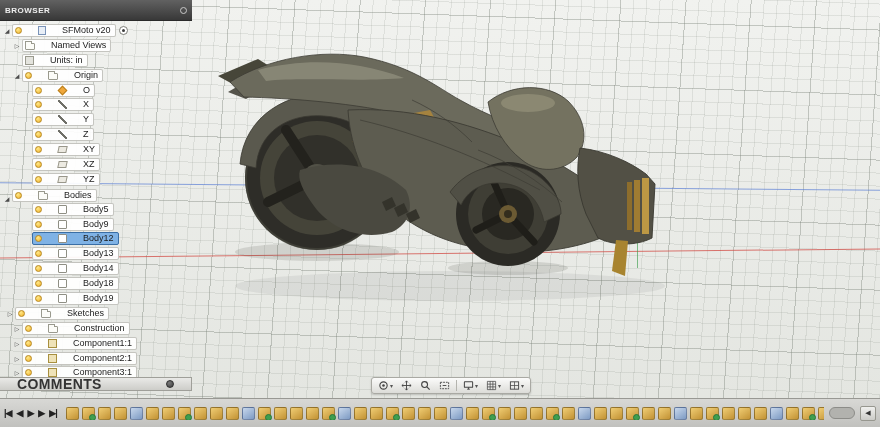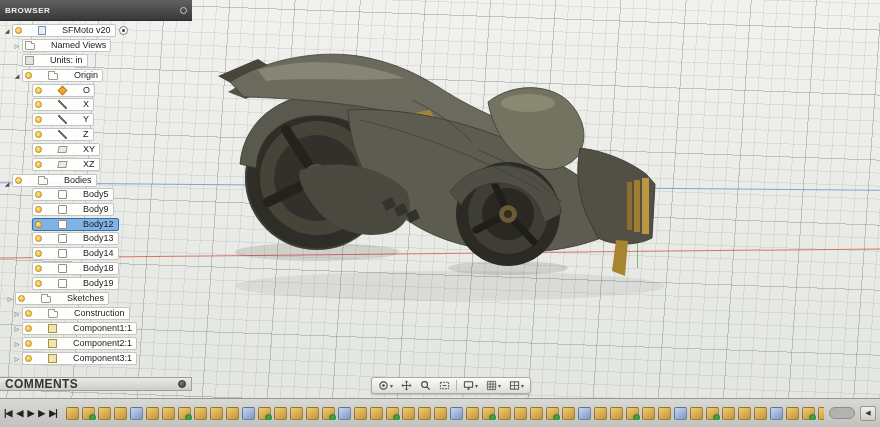--- a/index.html
+++ b/index.html
@@ -44,21 +44,21 @@
   .ic-body{width:9px;height:9px;background:#ffffff;border:1px solid #8f8f84;border-radius:1px}
   .ic-plane{width:9px;height:7px;background:#eceae2;border:1px solid #99978b;transform:skewX(-12deg)}
   .ic-axis{width:9px;height:9px;background:linear-gradient(45deg,transparent 44%,#6f6f68 44% 56%,transparent 56%)}
   .ic-origin{width:7px;height:7px;background:#f0a83c;border:1px solid #b87f1e;transform:rotate(45deg);margin:0 1px}
   .ic-component{width:9px;height:9px;background:#efe3b8;border:1px solid #a8903f}
   .ic-units{width:9px;height:9px;background:#e4e4de;border:1px solid #9a9a8e}
 
   
   .comments{position:absolute;left:0;top:377px;width:192px;height:14px;
     background:linear-gradient(#e9e9e7,#cdcdc9);border:1px solid #9f9f99;border-left:none;
-    display:flex;align-items:center;padding:0 5px;font-size:12px;font-weight:bold;color:#333;letter-spacing:.4px}
+    display:flex;align-items:center;padding:0 17px;font-size:14px;font-weight:bold;color:#333;letter-spacing:.4px}
   .comments .dot{width:8px;height:8px;border-radius:50%;background:radial-gradient(circle at 35% 30%,#7a7a7a,#3e3e3e);border:1px solid #2e2e2e;cursor:pointer}
 
   
   .navbar{position:absolute;left:371px;top:377px;height:17px;display:flex;align-items:stretch;
     background:linear-gradient(#fbfbfa,#dcdcd8);border:1px solid #a9a9a3;border-radius:3px;
     box-shadow:0 1px 2px rgba(0,0,0,.18);padding:0 2px}
   .nav-btn{display:flex;align-items:center;gap:1px;padding:0 4px;cursor:pointer;border-radius:2px}
   .nav-ic{display:inline-flex}
   .nav-ic svg{width:11px;height:11px}
   .nav-caret{font-size:6px;color:#555;line-height:1}
@@ -237,20 +237,28 @@
           </span>
         </div>
         <div class="tree-row" style="padding-left: 22px;">
           <span class="tree-arrow"></span>
           <span class="chip">
             <span class="ic ic-bulb"></span>
             <span class="ic ic-plane"></span>
             <span class="tree-label">XZ</span>
           </span>
         </div>
+        <div class="tree-row" style="padding-left: 22px;">
+          <span class="tree-arrow"></span>
+          <span class="chip">
+            <span class="ic ic-bulb"></span>
+            <span class="ic ic-plane"></span>
+            <span class="tree-label">YZ</span>
+          </span>
+        </div>
         <div class="tree-row" style="padding-left: 2px; align-items: flex-end;">
           <span class="tree-arrow">◢</span>
           <span class="chip">
             <span class="ic ic-bulb"></span>
             <span class="ic ic-folder"></span>
             <span class="tree-label">Bodies</span>
           </span>
         </div>
         <div class="tree-row" style="padding-left: 22px;">
           <span class="tree-arrow"></span>

